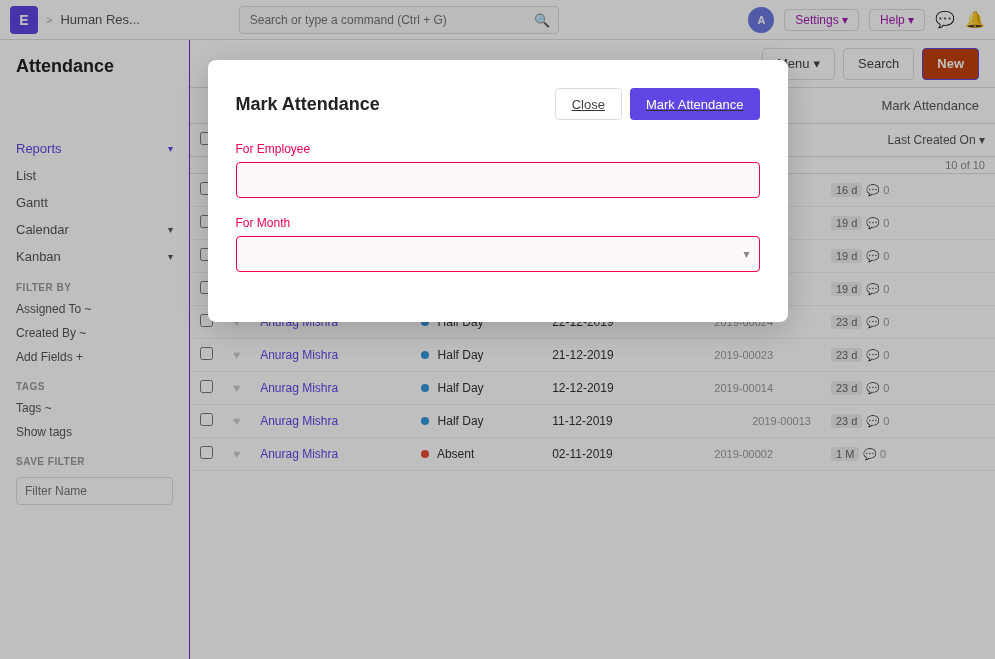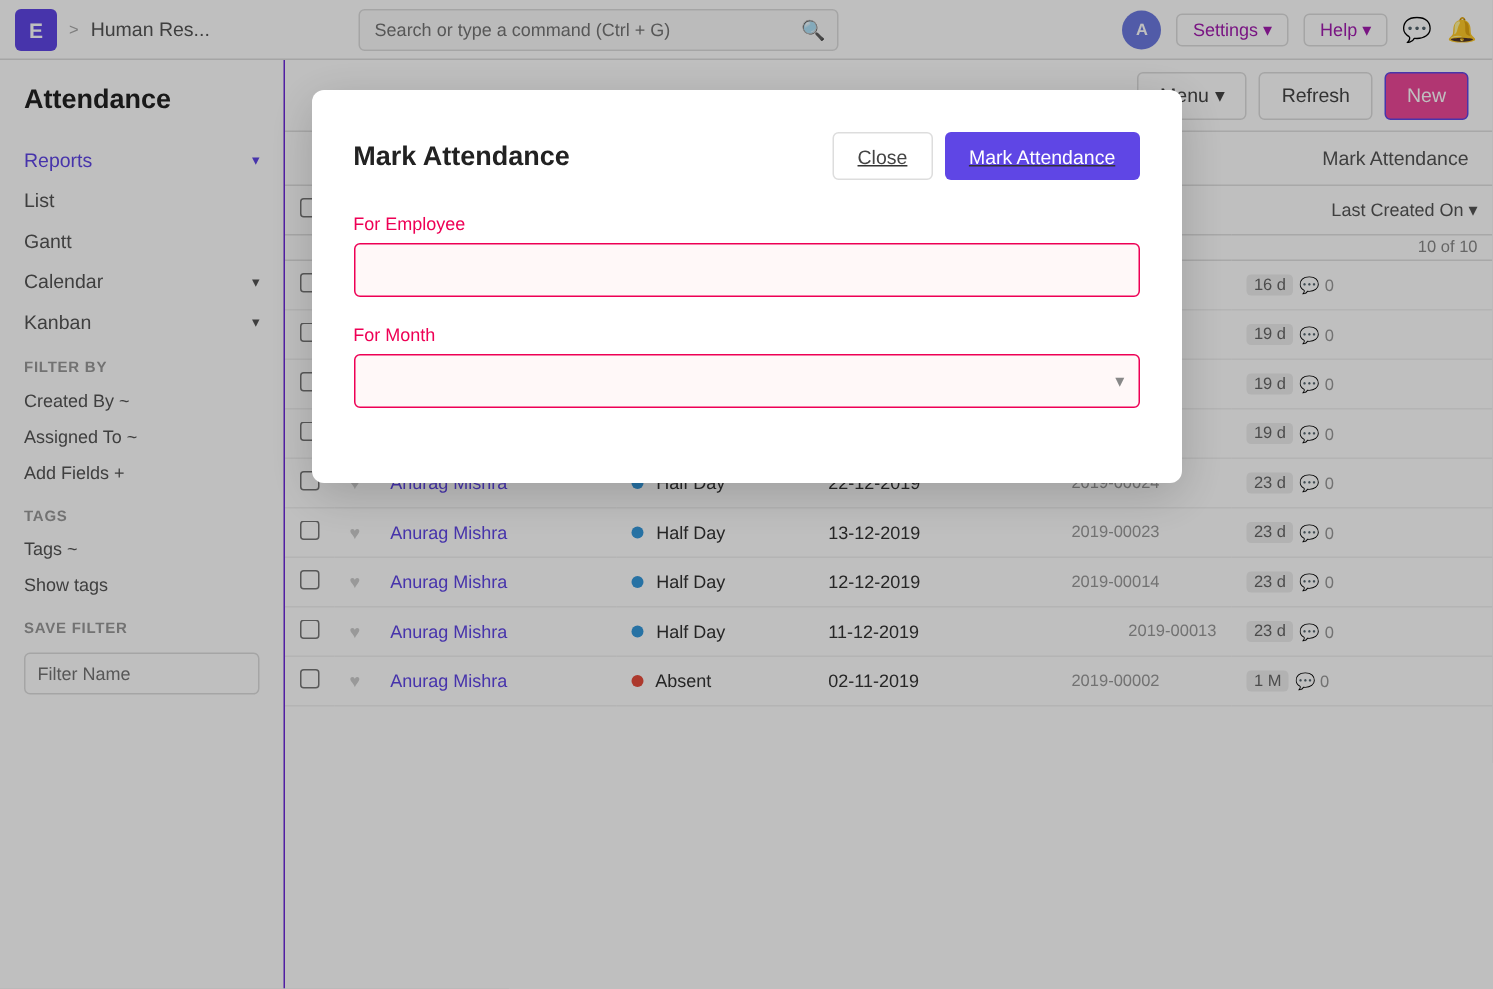--- a/index.html
+++ b/index.html
@@ -93,21 +93,21 @@
       padding: 0 16px 16px;
       color: #222;
     }
     .sidebar-item {
       padding: 6px 16px;
       cursor: pointer;
       color: #555;
       font-size: 13px;
       display: flex; align-items: center; gap: 6px;
     }
-    .sidebar-item.active { color: #5f46e5; font-weight: 500; }
+    .sidebar-item.active { color: #5f46e5; font-weight: 500; margin-top: 42px; }
     .sidebar-section {
       padding: 12px 16px 4px;
       font-size: 10px;
       font-weight: 600;
       color: #999;
       text-transform: uppercase;
       letter-spacing: 0.5px;
     }
     .sidebar-filter-item {
       padding: 5px 16px;
@@ -152,24 +152,24 @@
       padding: 0 14px;
       border: 1px solid #ddd;
       border-radius: 4px;
       font-size: 13px;
       cursor: pointer;
       background: #fff;
       color: #444;
       display: flex; align-items: center; gap: 4px;
     }
     .toolbar-btn.primary {
-      background: #ec4899;
+      background: #c2410c;
       border-color: #5f46e5;
       color: #fff;
-      font-weight: 400;
+      font-weight: 700;
     }
 
     
     .mark-attendance-bar {
       background: #fff;
       border-bottom: 1px solid #e0e0e0;
       height: 36px;
       display: flex;
       align-items: center;
       justify-content: flex-end;
@@ -348,24 +348,24 @@
       <span style="margin-left:auto;font-size:10px;">▾</span>
     </div>
     <div class="sidebar-item">
       <span>Kanban</span>
       <span style="margin-left:auto;font-size:10px;">▾</span>
     </div>
 
     <div class="sidebar-section">FILTER BY</div>
 
     <div class="sidebar-filter-item">
+      <span>Assigned To ~</span>
+    </div>
+    <div class="sidebar-filter-item">
       <span>Created By ~</span>
-    </div>
-    <div class="sidebar-filter-item">
-      <span>Assigned To ~</span>
     </div>
     <div class="sidebar-filter-item">
       <span>Add Fields +</span>
     </div>
 
     <div class="sidebar-section">TAGS</div>
     <div class="sidebar-filter-item">
       <span>Tags ~</span>
     </div>
     <div class="sidebar-filter-item">
@@ -377,21 +377,21 @@
   </div>
 
   <div class="content-area">
 
     <div class="content-toolbar">
       <div class="toolbar-space"></div>
       <button class="toolbar-btn">
         <span>Menu</span> ▾
       </button>
       <button class="toolbar-btn">
-        <span>Refresh</span>
+        <span>Search</span>
       </button>
       <button class="toolbar-btn primary">
         <span>New</span>
       </button>
     </div>
 
     <div class="mark-attendance-bar">
       <span class="mark-attend-label">Mark Attendance</span>
     </div>
 
@@ -502,21 +502,21 @@
       </td>
     </tr>
             <tr>
       <td class="checkbox-col"><input type="checkbox" style=""></td>
       <td class="heart-col"><span style="color:#ccc;cursor:pointer;">♥</span></td>
       <td><a href="#" style="color:#5f46e5;text-decoration:none;font-weight:500;">Anurag Mishra</a></td>
       <td>
         <span class="status-dot dot-half-day"></span>
         <span>Half Day</span>
       </td>
-      <td>13-12-2019</td>
+      <td>21-12-2019</td>
       <td style="color:#999;font-size:11px;">2019-00023</td>
       <td>
         <div class="row-actions">
           <span class="age-badge">23 d</span>
           <span class="comment-icon">💬 0</span>
         </div>
       </td>
     </tr>
             <tr>
       <td class="checkbox-col"><input type="checkbox" style=""></td>

